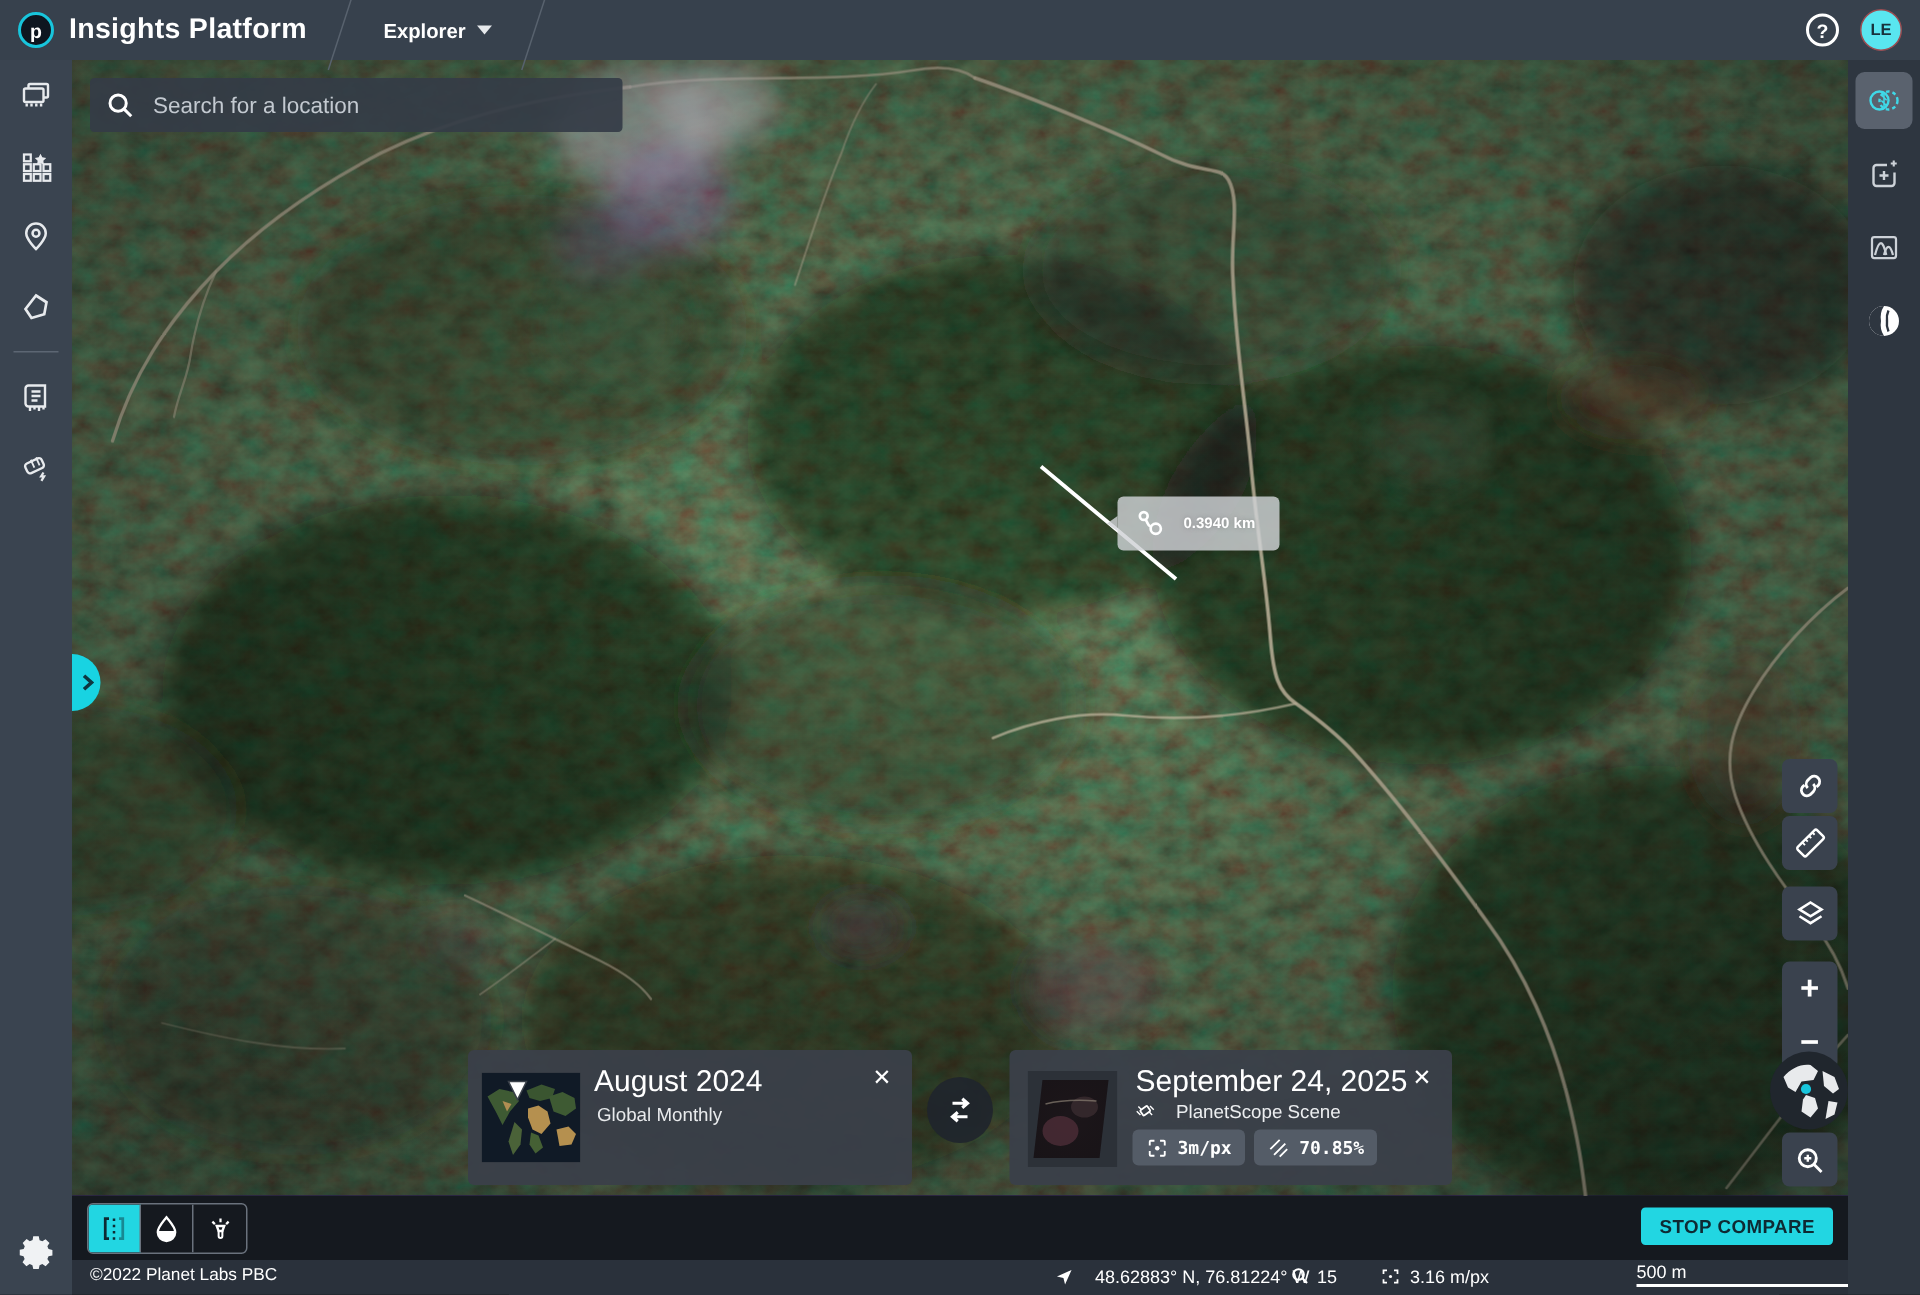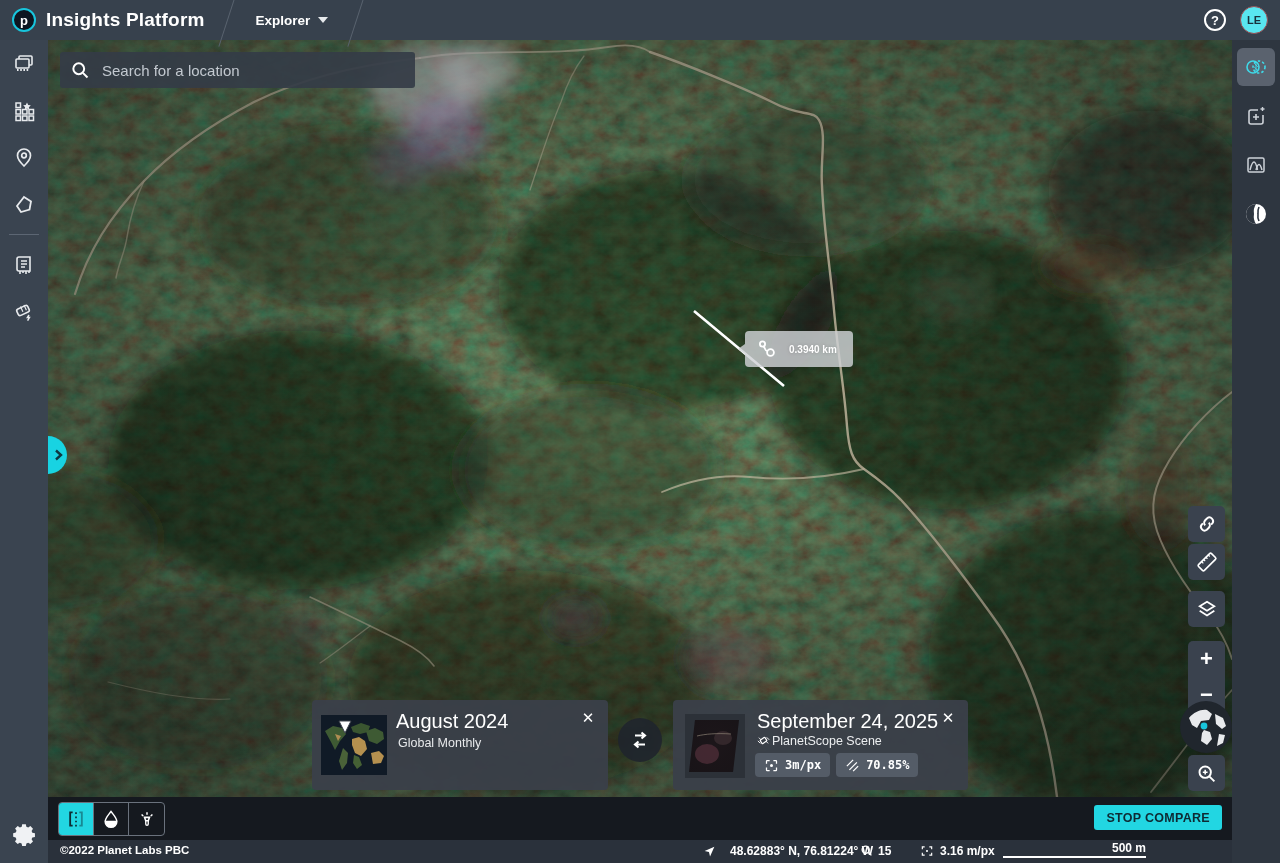--- a/index.html
+++ b/index.html
@@ -69,21 +69,21 @@
   .measure-value { color:#fff; font-weight:bold; font-size:10px; text-shadow:0 0 3px rgba(120,120,120,.6); }
 
   
   .compare-card { position:absolute; height:90px; background:rgba(58,64,73,.96);
     border-radius:4px; z-index:20; color:#fff; }
   .card-left { left:264px; top:660px; width:296px; }
   .card-right { left:625px; top:660px; width:295px; }
   .card-thumb { position:absolute; left:9px; top:15px; width:66px; height:60px; overflow:hidden; }
   .card-title { position:absolute; left:84px; top:10px; font-size:20px; font-weight:normal; }
   .card-sub { position:absolute; left:86px; top:36px; font-size:12.5px; color:#e8eaec; }
-  .card-sub-row { position:absolute; left:82px; top:32px; display:flex; align-items:center; gap:0;
+  .card-sub-row { position:absolute; left:82px; top:32px; display:flex; align-items:center; gap:12px;
     font-size:12.5px; color:#eceef0; }
   .card-badges { position:absolute; left:82px; top:53px; display:flex; gap:6px;align-items:center; }
   .badge { background:#545c67; border-radius:4px; height:24px; display:flex; align-items:center;
     gap:6px; padding:0 9px; font-family:"DejaVu Sans Mono", monospace; font-weight:bold;
     font-size:12px; color:#fff; }
   .card-close { position:absolute; right:10px; top:8px; width:20px; height:20px; cursor:pointer;
     color:#fff; font-size:15px; display:flex; align-items:center; justify-content:center; }
 
   .swap-btn { position:absolute; left:570px; top:678px; width:44px; height:44px; border-radius:50%;
     background:rgba(32,37,44,.92); z-index:21; cursor:pointer;
@@ -107,26 +107,26 @@
     border:1px solid #6a727d; border-radius:4px; overflow:hidden; }
   .ct-btn { width:35px; height:100%; display:flex; align-items:center; justify-content:center;
     cursor:pointer; color:#fff; border-right:1px solid #6a727d; background:transparent; }
   .ct-btn:last-child { border-right:none; }
   .ct-btn.active { background:#22d6e2; color:#10252c; }
   .stop-compare { position:absolute; right:10px; top:8px; height:25px; background:#22d6e2;
     border:none; border-radius:3px; color:#0e2a33; font-weight:bold; font-size:12.5px;
     padding:0 12px; letter-spacing:.3px; cursor:pointer; font-family:"Liberation Sans", sans-serif;text-align:center; }
 
   .status-bar { position:absolute; left:0px; top:840px; width:1232px; height:23px;
-    background:#2a313b; z-index:35; color:#fff; font-size:12px; font-weight:bold; }
+    background:#2a313b; z-index:35; color:#fff; font-size:12px; font-weight:normal; }
   .sb-copyright { position:absolute; left:60px; top:4px; font-size:11.5px; }
   .sb-coords { position:absolute; left:703px; top:4px; display:flex; gap:14px; align-items:center; }
   .sb-zoom { position:absolute; left:860px; top:4px; display:flex; gap:5px; }
   .sb-res { position:absolute; left:920px; top:4px; display:flex; gap:6px; align-items:center; }
-  .sb-scale { position:absolute; left:1003px; top:1px; width:143px; text-align:right; }
+  .sb-scale { position:absolute; left:1091px; top:1px; width:143px; }
   .sb-scale .line { margin-top:1px; height:0; border-bottom:2px solid #fff; }
   .sb-under { position:absolute; left:0; top:840px; width:1280px; height:23px; background:#20262e; z-index:34; }
 </style>
 </head>
 <body>
 
 <header class="topbar">
   <div class="logo-wrap">
     <div class="logo-circle">p</div>
     <span class="app-title">Insights Platform</span>

